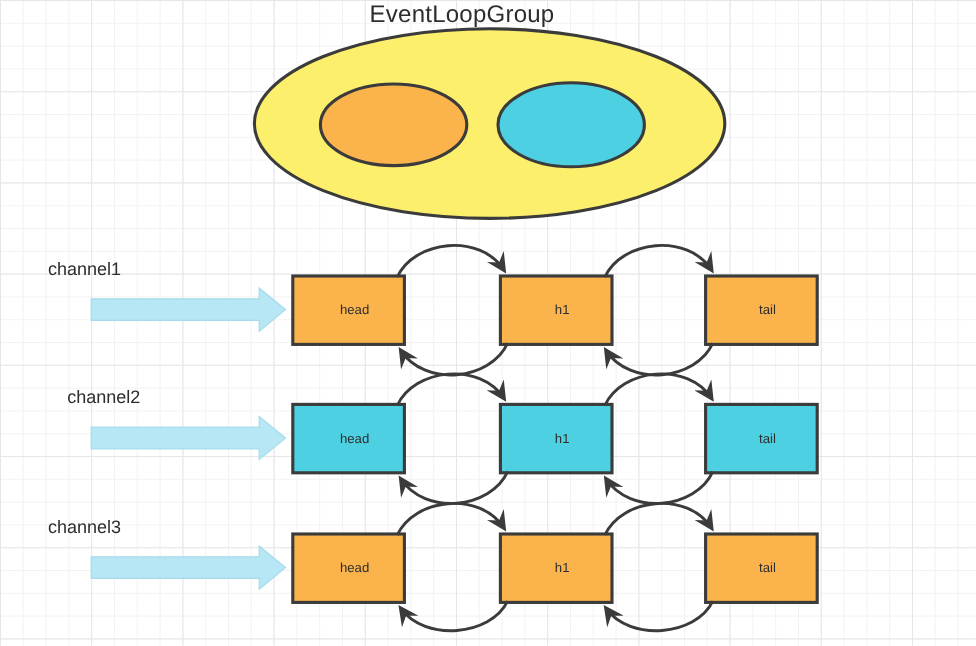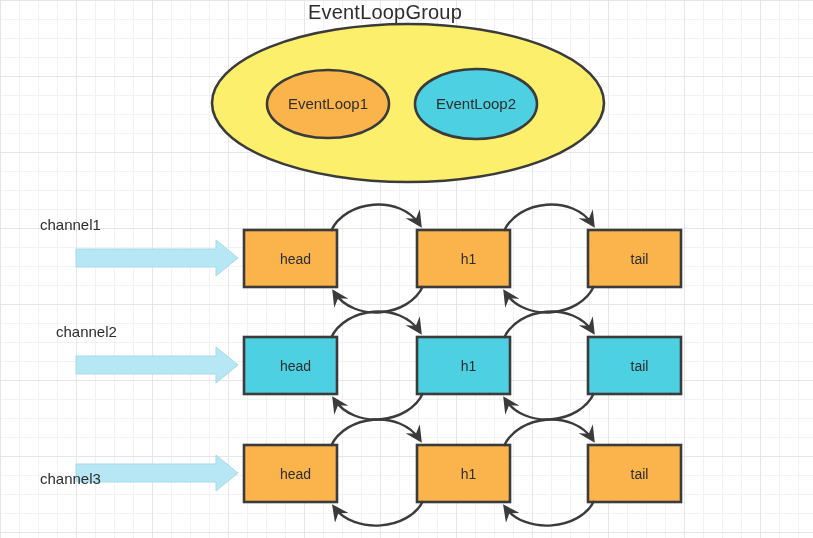--- a/index.html
+++ b/index.html
@@ -25,21 +25,21 @@
   .fill-yellow{fill:var(--yellow,#fbef6c);}
   .fill-orange{fill:var(--orange,#fbb44c);}
   .fill-cyan{fill:var(--cyan,#4dd0e1);}
   .arc{fill:none;stroke:var(--stroke,#3b3b3b);stroke-width:2.4px;}
   .arrowhead{fill:var(--stroke,#3b3b3b);}
   .flow-arrow{fill:var(--arrow_fill,#b7e6f4);stroke:var(--arrow_stroke,#a5dbec);stroke-width:1px;}
   .lbl{position:absolute;white-space:nowrap;}
   .title-lbl{width:170px;text-align:center;font-size:20px;letter-spacing:.2px;}
   .ellipse-lbl{width:122px;height:20px;text-align:center;font-size:15px;}
   .channel-lbl{font-size:15px;}
-  .node-lbl{width:103px;height:57px;display:flex;align-items:center;justify-content:center;font-size:14px;}
+  .node-lbl{width:103px;height:57px;display:flex;align-items:center;justify-content:center;font-size:11px;}
 </style>
 </head>
 <body>
 
 <div class="canvas">
 
   <svg class="layer" width="813" height="538" viewBox="0 0 813 538">
     <defs>
       <marker id="arrow" viewBox="0 0 10 10" refX="8" refY="5" markerWidth="7" markerHeight="7" orient="auto-start-reverse">
         <path d="M0,0 L10,5 L0,10 L3.5,5 Z" class="arrowhead"></path>
@@ -77,26 +77,24 @@
     <path class="arc" marker-end="url(#arrow)" d="M594,393 C580,424 525,430 505,399"></path>
 
     <path class="arc" marker-end="url(#arrow)" d="M331,446 C345,415 400,409 420,440"></path>
     <path class="arc" marker-end="url(#arrow)" d="M423,501 C409,530 354,535 334,507"></path>
     <path class="arc" marker-end="url(#arrow)" d="M504,446 C518,415 573,409 593,440"></path>
     <path class="arc" marker-end="url(#arrow)" d="M594,501 C580,530 525,535 505,507"></path>
   </svg>
 
   <div class="lbl title-lbl" style="left:300px;top:1px;">EventLoopGroup</div>
 
-  <div class="lbl ellipse-lbl" style="left:267px;top:95px;">EventLoop1</div>
-  <div class="lbl ellipse-lbl" style="left:415px;top:95px;">EventLoop2</div>
 
   <div class="lbl channel-lbl" style="left:40px;top:216px;">channel1</div>
   <div class="lbl channel-lbl" style="left:56px;top:323px;">channel2</div>
-  <div class="lbl channel-lbl" style="left:40px;top:431px;margin-top:39px;">channel3</div>
+  <div class="lbl channel-lbl" style="left:40px;top:431px;">channel3</div>
 
   <div class="lbl node-lbl" style="left:244px;top:230px;">head</div>
   <div class="lbl node-lbl" style="left:417px;top:230px;">h1</div>
   <div class="lbl node-lbl" style="left:588px;top:230px;">tail</div>
 
   <div class="lbl node-lbl" style="left:244px;top:337px;">head</div>
   <div class="lbl node-lbl" style="left:417px;top:337px;">h1</div>
   <div class="lbl node-lbl" style="left:588px;top:337px;">tail</div>
 
   <div class="lbl node-lbl" style="left:244px;top:445px;">head</div>

